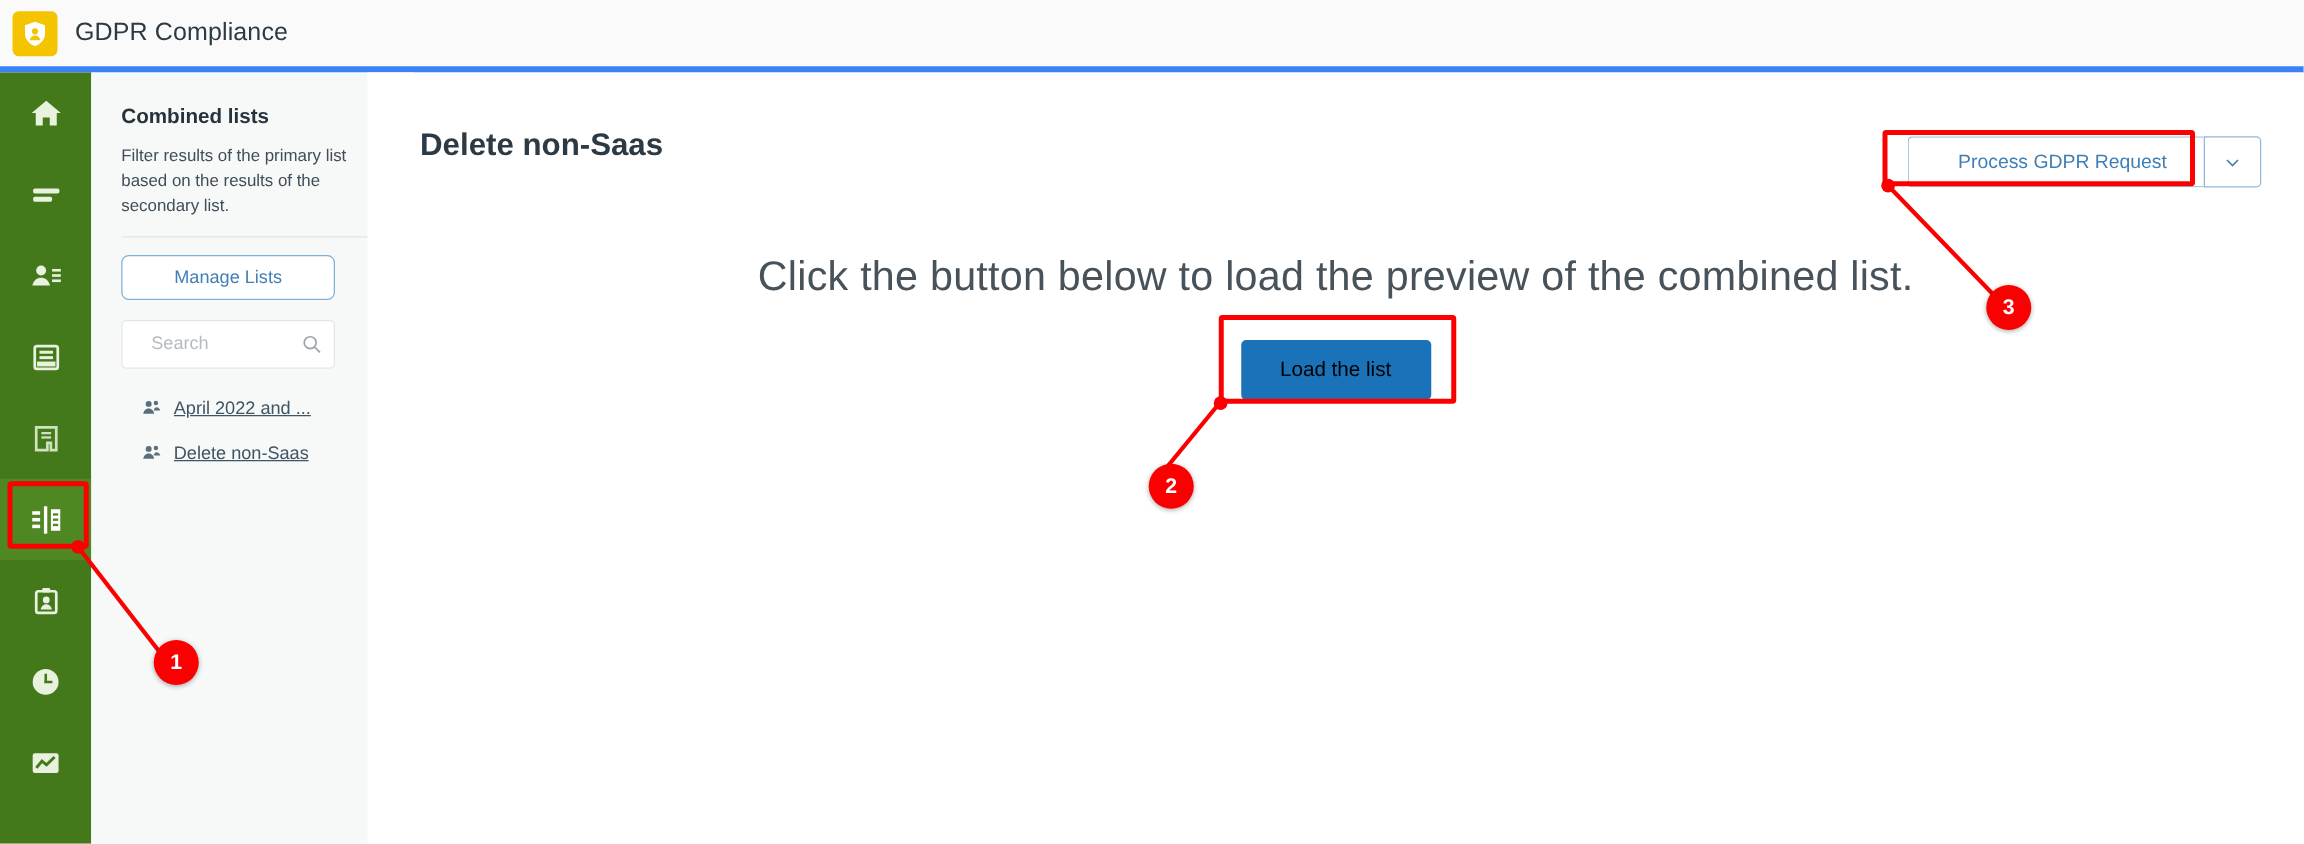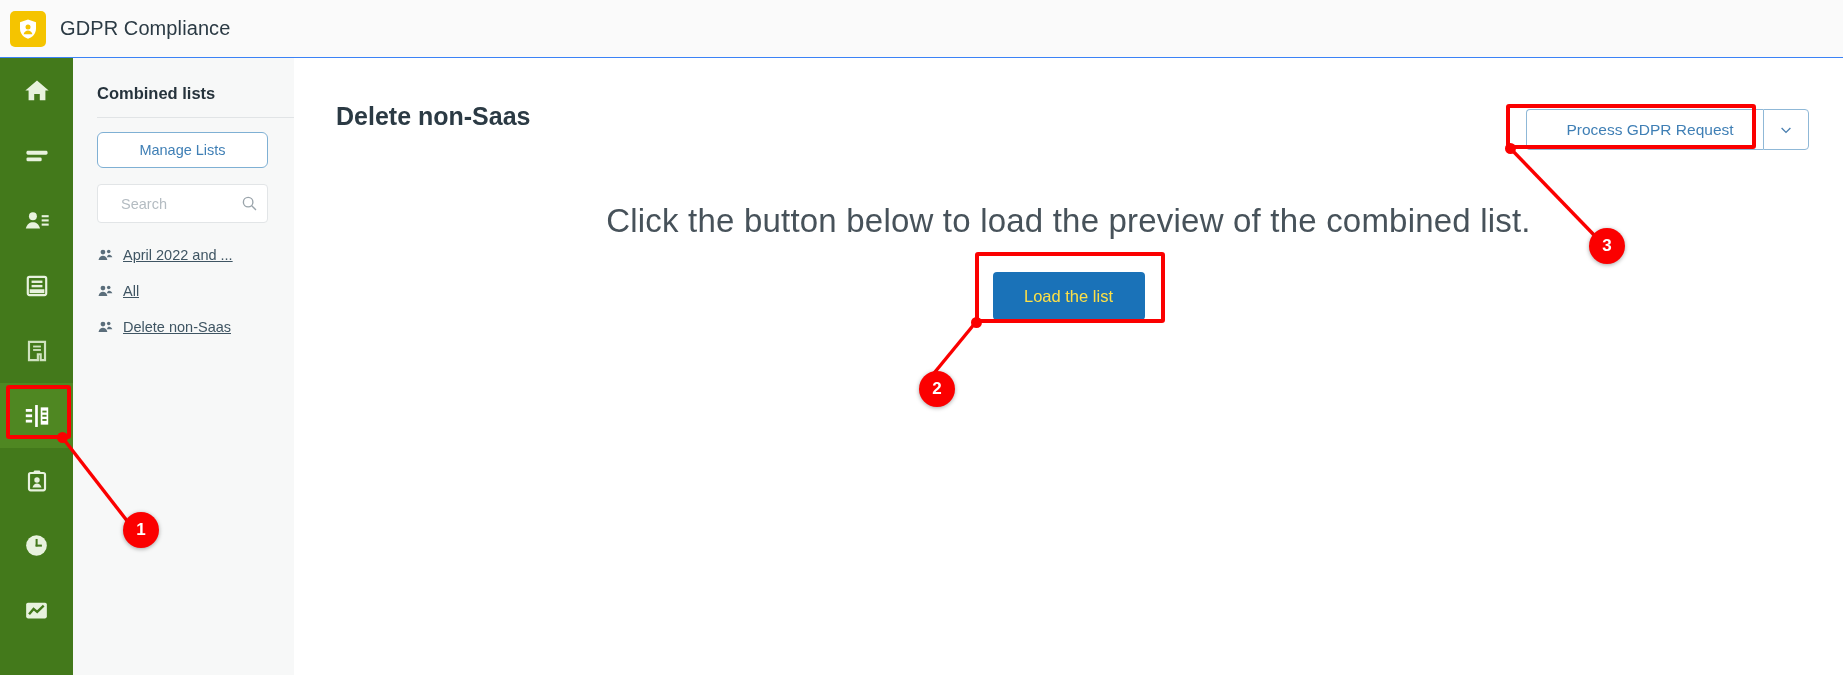--- a/index.html
+++ b/index.html
@@ -14,21 +14,21 @@
     position: relative;
     width: 1843px; height: 675px;
     background: #ffffff;
   }
 
   
   .topbar {
     position: absolute; left: 0; top: 0;
     width: 1843px; height: 58px;
     background: #fafafa;
-    border-bottom: 1px solid #3b82f6;
+    border-bottom: 5px solid #3b82f6;
     display: flex; align-items: center;
   }
   .brand-logo {
     margin-left: 10px;
     width: 36px; height: 36px;
     background: #f5c400;
     border-radius: 5px;
     display: flex; align-items: center; justify-content: center;
   }
   .brand-logo svg { display: block; }
@@ -102,21 +102,21 @@
     font-size: 14.5px;
     color: #4a5b66;
     font-family: "Liberation Sans", sans-serif;
     outline: none;
   }
   .search-input::placeholder { color: #b4bcc2; }
   .search-ico {
     position: absolute; right: 10px; top: 11px;
     pointer-events: none;
   }
-  .list-items { margin-top: 14px; }
+  .list-items { margin-top: 14px; padding-left: 16px; }
   .list-item {
     display: flex; align-items: center;
     height: 36px;
     padding-left: 24px;
     cursor: pointer;
   }
   .li-ico { width: 26px; display: flex; align-items: center; }
   .li-label {
     font-size: 14.5px;
     color: #3f5563;
@@ -174,21 +174,21 @@
     color: #47525a;
     font-weight: normal;
     letter-spacing: .2px;
   }
   .load-btn {
     margin-top: 32px;
     width: 152px; height: 48px;
     background: #1a72b8;
     border: none;
     border-radius: 4px;
-    color: #fde047;
+    color: #000000;
     font-size: 16.5px;
     font-family: "Liberation Sans", sans-serif;
     cursor: pointer;
   }
 
   
   .anno-layer {
     position: absolute; left: 0; top: 0;
     width: 1843px; height: 675px;
     pointer-events: none;
@@ -298,20 +298,21 @@
     <div class="rail-item">
       <svg width="27" height="27" viewBox="0 0 24 24">
         <rect x="2.8" y="5" width="18.4" height="14" rx="1.6" fill="#e8f2de"></rect>
         <polyline points="5.4,15.4 9.4,10.6 12.6,13.2 18.4,7.6" fill="none" stroke="#43791b" stroke-width="2.1"></polyline>
       </svg>
     </div>
   </div>
 
   <div class="listpane">
     <div class="lp-title">Combined lists</div>
+    <div class="lp-desc">Filter results of the primary list based on the results of the secondary list.</div>
     <div class="lp-divider"></div>
     <button class="manage-btn">Manage Lists</button>
 
     <div class="search-wrap">
       <input class="search-input" type="text" placeholder="Search" style="">
       <span class="search-ico">
         <svg width="17" height="17" viewBox="0 0 20 20">
           <circle cx="8.4" cy="8.4" r="5.6" fill="none" stroke="#9aa4ab" stroke-width="1.6"></circle>
           <line x1="12.6" y1="12.6" x2="17.6" y2="17.6" stroke="#9aa4ab" stroke-width="1.6"></line>
         </svg>
@@ -332,31 +333,20 @@
       </div>
       <div class="list-item">
         <span class="li-ico">
           <svg width="17" height="17" viewBox="0 0 20 20">
             <circle cx="7" cy="6" r="2.8" fill="#5b6e7b"></circle>
             <path d="M1.8 15.4 C2.6 11.8 4.6 10.4 7 10.4 C9.4 10.4 11.4 11.8 12.2 15.4 Z" fill="#5b6e7b"></path>
             <circle cx="13.8" cy="5.2" r="2.1" fill="#5b6e7b"></circle>
             <path d="M11.6 12.2 C12.3 9.9 13.3 9.2 14.4 9.2 C16 9.2 17.4 10.4 18 12.2 Z" fill="#5b6e7b"></path>
           </svg>
         </span>
-        <span class="li-label">All</span>
-      </div>
-      <div class="list-item">
-        <span class="li-ico">
-          <svg width="17" height="17" viewBox="0 0 20 20">
-            <circle cx="7" cy="6" r="2.8" fill="#5b6e7b"></circle>
-            <path d="M1.8 15.4 C2.6 11.8 4.6 10.4 7 10.4 C9.4 10.4 11.4 11.8 12.2 15.4 Z" fill="#5b6e7b"></path>
-            <circle cx="13.8" cy="5.2" r="2.1" fill="#5b6e7b"></circle>
-            <path d="M11.6 12.2 C12.3 9.9 13.3 9.2 14.4 9.2 C16 9.2 17.4 10.4 18 12.2 Z" fill="#5b6e7b"></path>
-          </svg>
-        </span>
         <span class="li-label">Delete non-Saas</span>
       </div>
     </div>
   </div>
 
   <div class="main">
     <div class="page-title">Delete non-Saas</div>
 
     <div class="action-group">
       <button class="primary-action">Process GDPR Request</button>

